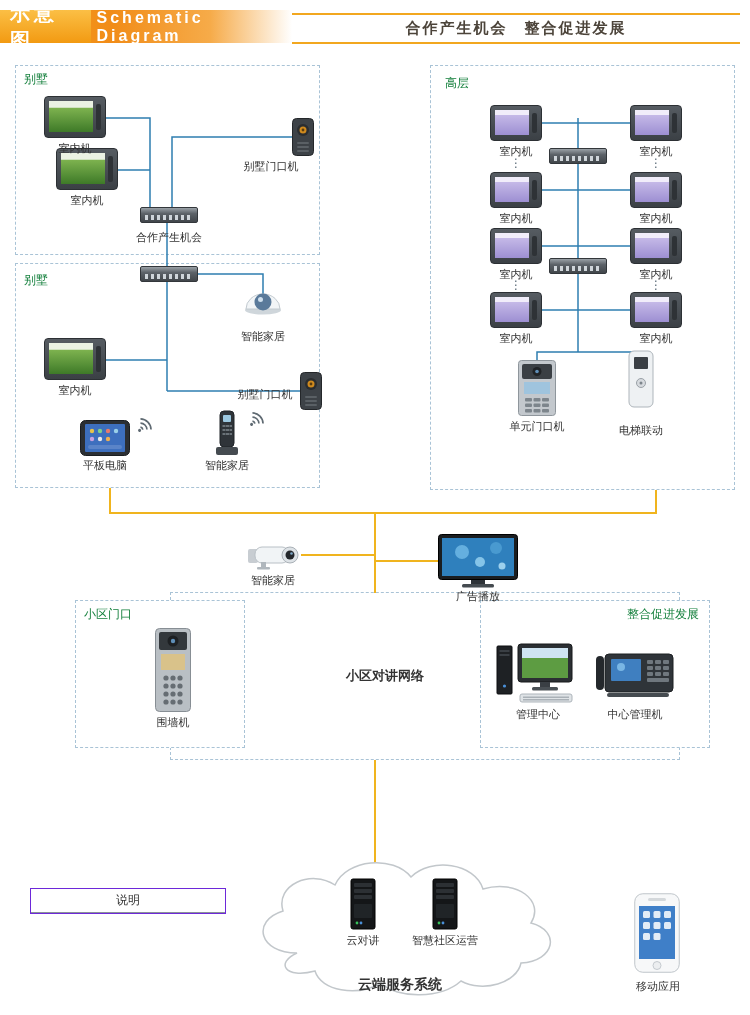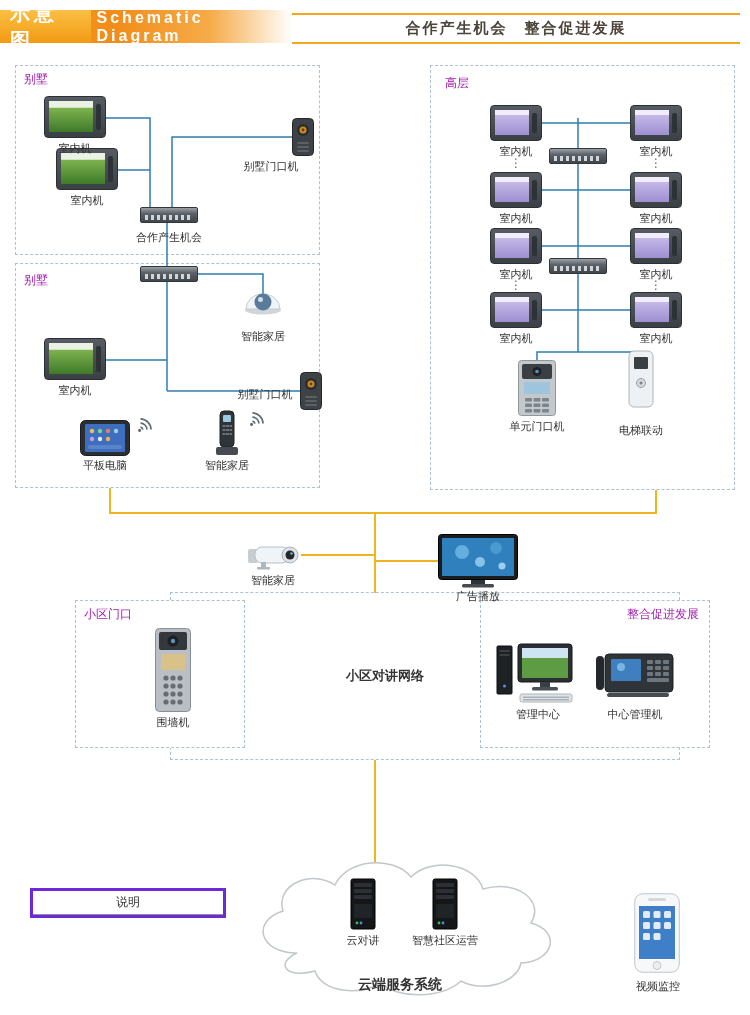--- a/index.html
+++ b/index.html
@@ -12,21 +12,21 @@
   .badge{display:flex;align-items:center;font-size:20px;font-weight:bold;color:#fff;letter-spacing:4px;
          padding:0 10px;background:linear-gradient(180deg,#fbbf45,#f29a12)}
   .brand-title{display:flex;align-items:center;font-size:16px;font-weight:bold;color:#fff;letter-spacing:3px;padding-left:6px}
   .hrule{position:absolute;height:2px;background:#f2a71f;z-index:7}
   .slogan{position:absolute;left:292px;right:10px;top:19px;text-align:center;font-size:15px;font-weight:bold;
           color:#4c443a;letter-spacing:2px;z-index:7}
 
   
   .gbox{position:absolute;border:1px dashed #a9c3d6;z-index:1}
   .gbox.sub{z-index:2;background:#fff}
-  .gtitle{position:absolute;left:8px;top:5px;font-size:12px;color:#a21caf;white-space:nowrap;z-index:6}
+  .gtitle{position:absolute;left:8px;top:5px;font-size:12px;color:#15803d;white-space:nowrap;z-index:6}
   .gtitle.tr{left:auto;right:10px}
   .wires{position:absolute;left:0;top:0;z-index:3;pointer-events:none}
   .dev{position:absolute;z-index:4;line-height:0}
   .lbl{position:absolute;font-size:11px;color:#333;text-align:center;white-space:nowrap;z-index:6;line-height:1.25}
   .lbl.big{font-size:13px;font-weight:600}
   .lbl.bold14{font-size:14px;font-weight:bold}
 
   .monitor{position:absolute;z-index:4;width:62px;height:42px;background:linear-gradient(180deg,#565c62,#3b4045);
            border:1px solid #2c3034;border-radius:4px}
   .monitor .scr{position:absolute;left:4px;top:4px;right:12px;bottom:5px}
@@ -36,21 +36,21 @@
   .scr-purple{background:linear-gradient(180deg,#f1edfa 0%,#f1edfa 18%,#c4b8e7 22%,#9d8fd2 100%)}
 
   .switch{position:absolute;z-index:4;width:58px;height:16px;border-radius:2px;border:1px solid #33373b;
           background:linear-gradient(180deg,#9aa1a7 0%,#5c6268 40%,#41464b 100%)}
   .switch::after{content:"";position:absolute;left:4px;right:4px;bottom:2px;height:5px;
           background:repeating-linear-gradient(90deg,#cfd5da 0 3px,rgba(0,0,0,0) 3px 6px)}
 
   .dots{position:absolute;z-index:5;font-size:12px;color:#5d6d7a;text-align:center;width:12px;line-height:1}
   .wifi{transform:rotate(45deg)}
 
-  .legend{position:absolute;left:30px;top:888px;width:196px;border:3px solid #6d28d9;background:#fff;z-index:6;font-size:11px}
+  .legend{position:absolute;left:30px;top:888px;width:196px;border:1px solid #6d28d9;background:#fff;z-index:6;font-size:11px}
   .legend-title{text-align:center;font-size:12px;padding:3px 0;border-bottom:1px solid #8b9298}
   .legend-row{display:flex;align-items:center;padding:5px 8px 4px}
   .legend-row .sw{width:22px;height:0;border-top:2px solid;margin-right:8px;flex:none}
   .sw.fiber{border-color:#F0B41E}
   .sw.cat5{border-color:#2E7EB0}
 </style>
 </head>
 <body>
 
 <div class="brand">
@@ -453,13 +453,13 @@
       <rect x="9" y="29" width="7" height="7" rx="1.5"></rect>
         <rect x="19.5" y="29" width="7" height="7" rx="1.5"></rect>
         <rect x="30" y="29" width="7" height="7" rx="1.5"></rect>
       <rect x="9" y="40" width="7" height="7" rx="1.5"></rect>
         <rect x="19.5" y="40" width="7" height="7" rx="1.5"></rect>
     </g>
     <rect x="14" y="5" width="18" height="3" rx="1.5" fill="#d4d8db"></rect>
     <circle cx="23" cy="72.5" r="4" fill="#eceef0" stroke="#c5cacf"></circle>
   </svg>
 </div>
-<div class="lbl" style="left:630px;top:980px;width:56px">视频监控</div>
+<div class="lbl" style="left:630px;top:980px;width:56px">移动应用</div>
 
 </body></html>

